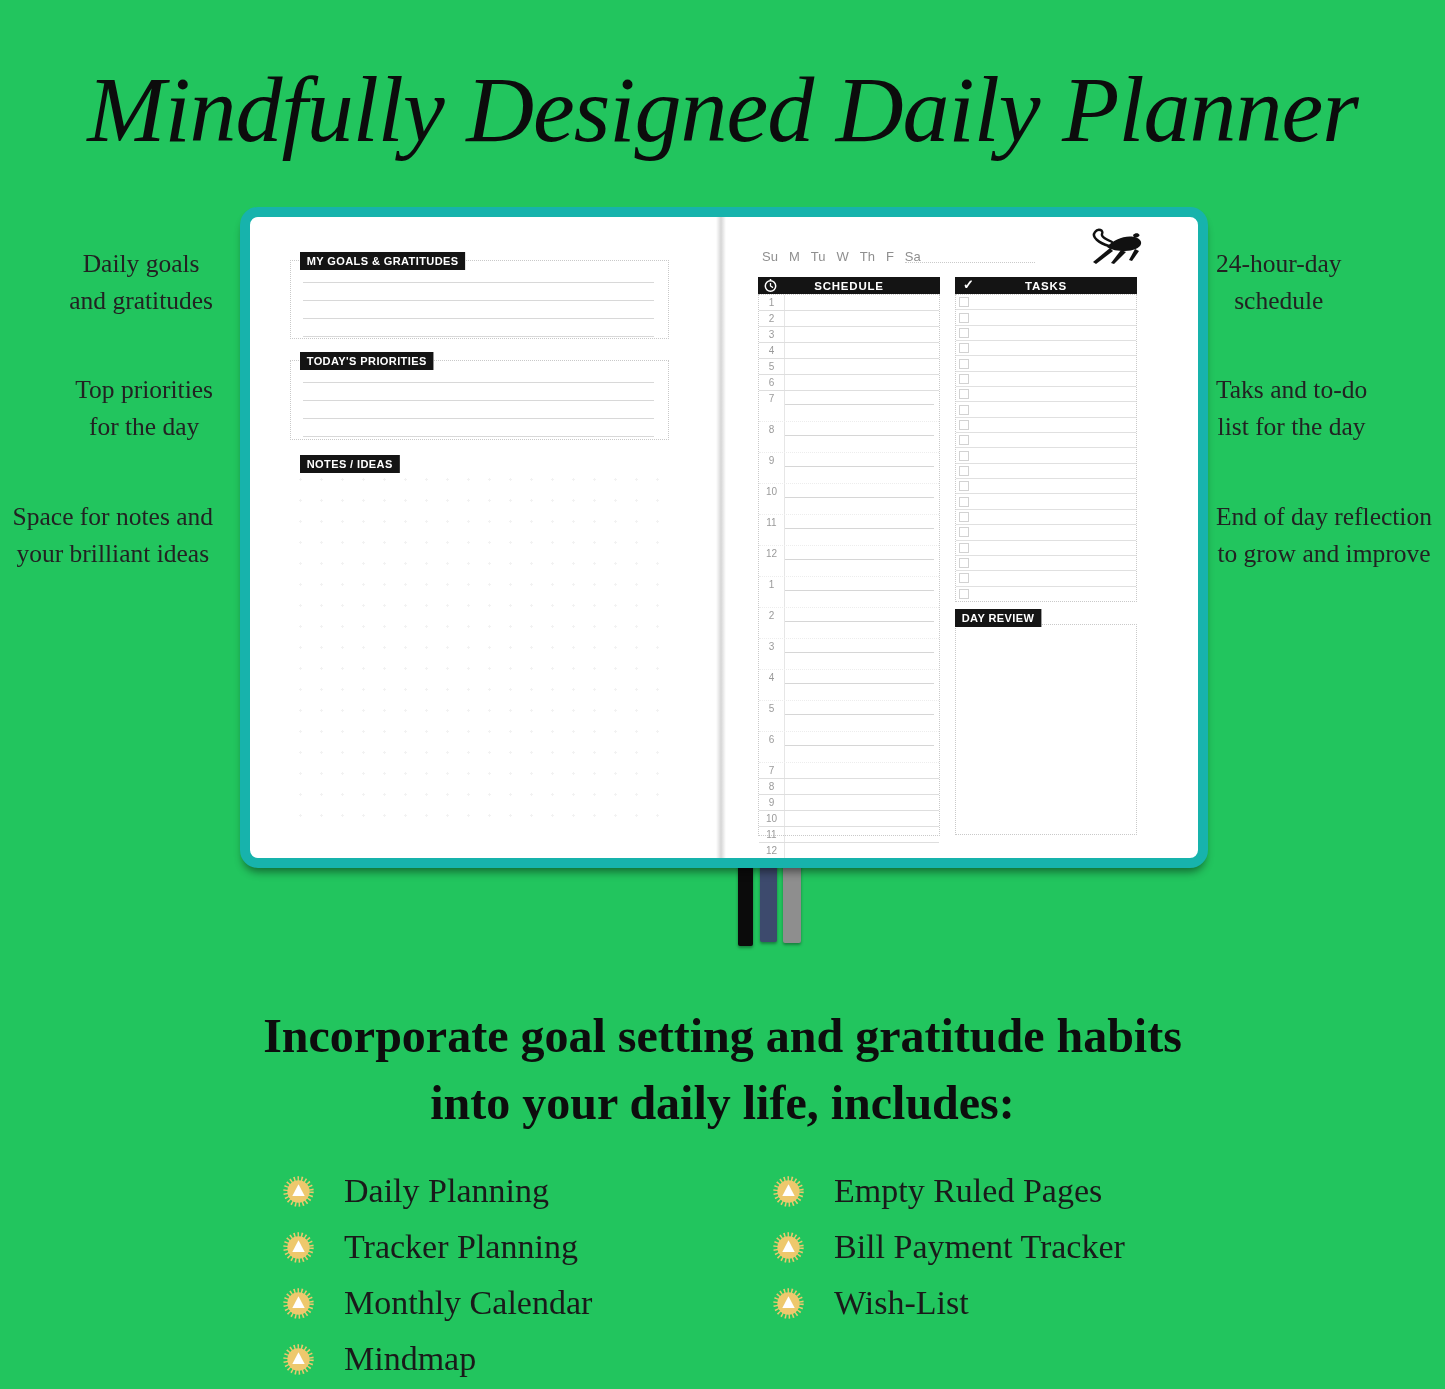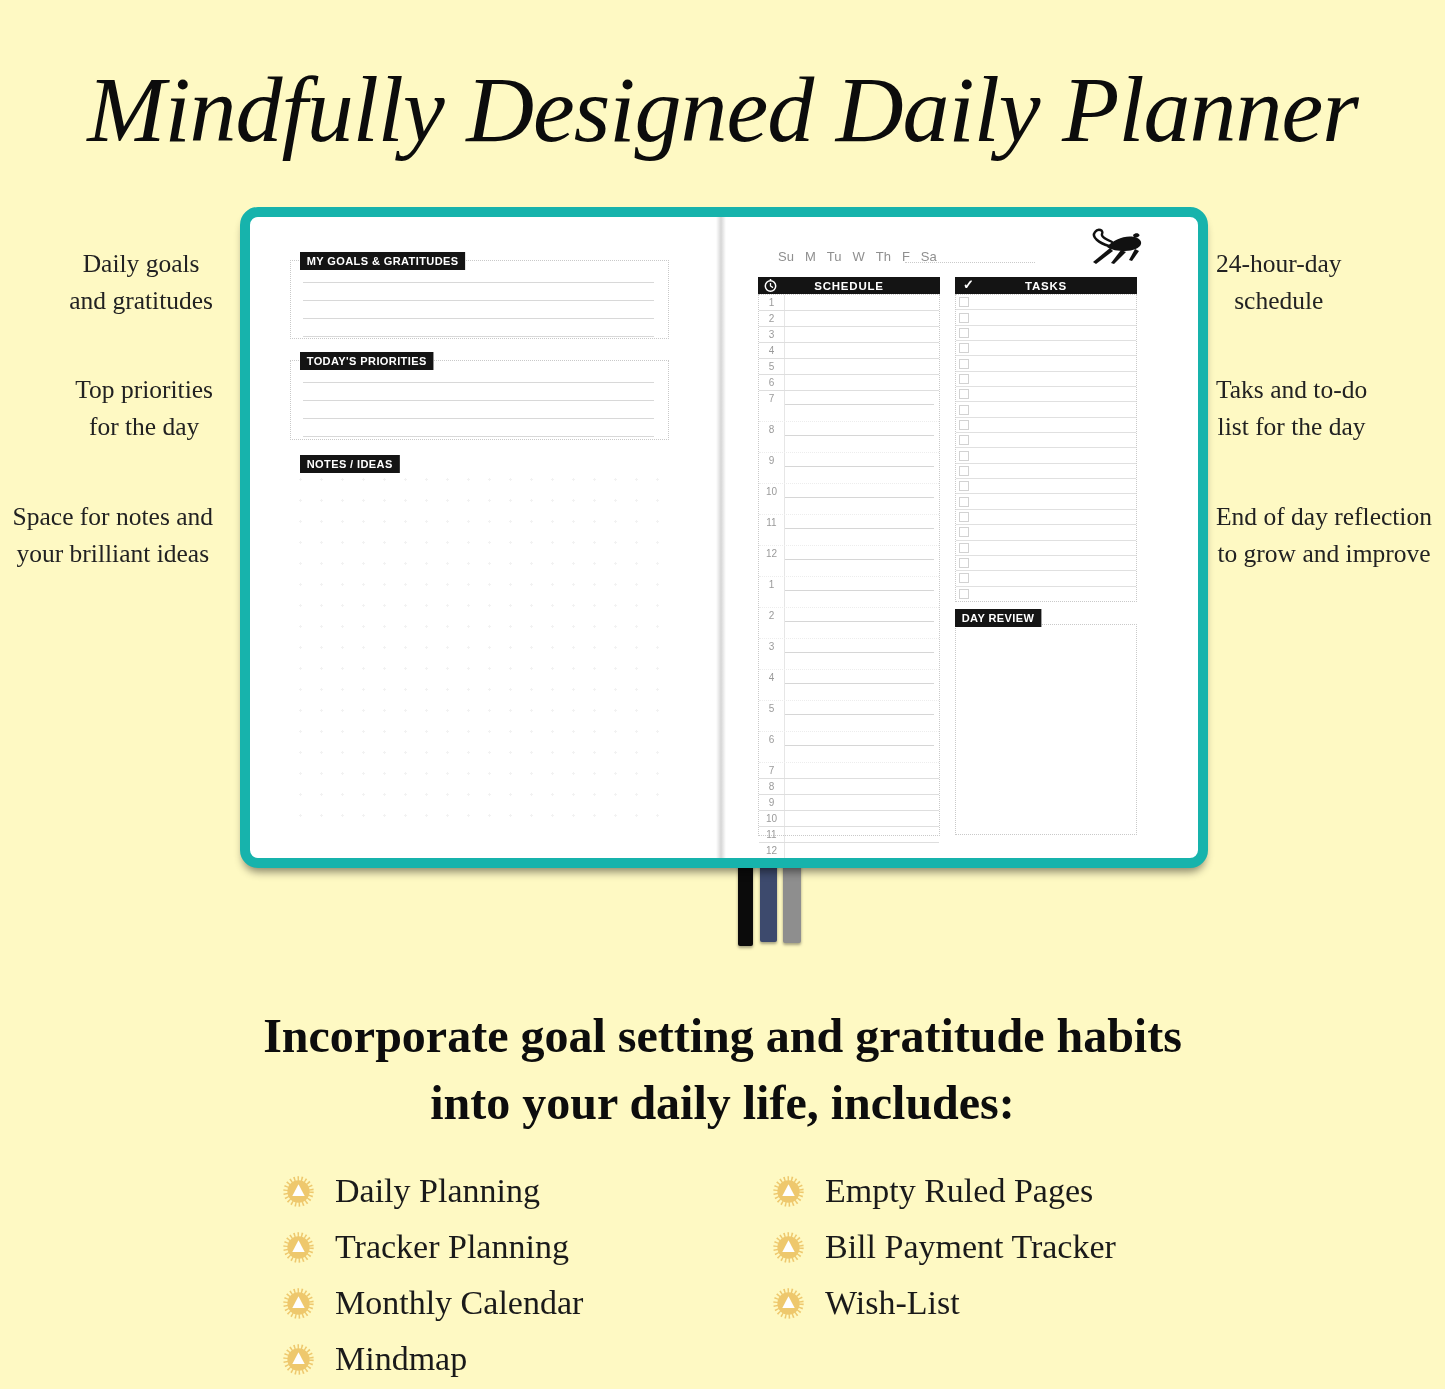--- a/index.html
+++ b/index.html
@@ -1,16 +1,16 @@
 <!DOCTYPE html>
 <html><head>
 <meta charset="utf-8">
 <style>
   html,body{margin:0;padding:0;background:#ffffff;}
-  .stage{position:relative;width:1445px;height:1389px;background:#fef9c3;overflow:hidden;
+  .stage{position:relative;width:1445px;height:1389px;background:#22c55e;overflow:hidden;
          font-family:"Liberation Serif", serif;color:#111;}
 
   
   .title{position:absolute;top:-8px;left:0;width:100%;text-align:center;
          font-style:italic;font-weight:400;font-size:94px;letter-spacing:-1px;color:#0c0c0c;white-space:nowrap;}
 
   
   .ann-col{position:absolute;font-size:25.5px;line-height:37px;color:#222;}
   .ann{position:absolute;white-space:nowrap;text-align:center;}
   .ann-col.left{left:0;top:0;width:213px;text-align:right;}
@@ -33,21 +33,21 @@
   
   .dbox{position:absolute;border:1px dotted #c9c9c9;background:#fff;}
   .rules{position:absolute;left:12px;right:14px;top:4px;}
   .rule{height:17px;border-bottom:1px solid #d8d8d8;}
 
   .dotgrid{position:absolute;left:40px;top:252px;width:382px;height:362px;
            background-image:radial-gradient(#ececec 1.2px, transparent 1.2px);
            background-size:21px 21px;opacity:.7;}
 
   
-  .days{position:absolute;left:528px;top:32px;display:flex;gap:11px;
+  .days{position:absolute;left:512px;top:32px;display:flex;gap:11px;
         font-family:"Liberation Sans", sans-serif;font-size:13px;color:#8f8f8f;}
   .date-dotline{position:absolute;left:655px;top:30px;width:130px;height:15px;border-bottom:1px dotted #cacaca;}
   .lion{position:absolute;left:833px;top:8px;}
 
   .colhead{position:absolute;top:60px;height:17px;width:182px;background:#141414;color:#fff;
            font-family:"Liberation Sans", sans-serif;font-weight:bold;font-size:11.5px;letter-spacing:.8px;
            display:flex;align-items:center;justify-content:center;}
   .colhead .hicon{position:absolute;left:5px;top:1px;}
   .sched-head{left:508px;} .tasks-head{left:705px;}
   .tickmark{position:absolute;left:8px;top:0;font-size:13px;font-weight:bold;font-family:"Liberation Sans",sans-serif;}
@@ -78,21 +78,21 @@
   .ribbon{position:absolute;top:864px;z-index:1;border-radius:0 0 2px 2px;box-shadow:0 2px 3px rgba(0,0,0,.35);}
   .rb1{left:738px;width:15px;height:82px;}
   .rb2{left:760px;width:17px;height:78px;}
   .rb3{left:783px;width:18px;height:79px;}
 
   
   .heading{position:absolute;top:1002px;left:0;width:100%;text-align:center;
            font-size:48px;line-height:67px;color:#0d0d0d;font-weight:bold;}
   .features{position:absolute;top:1172px;}
   .features.fl{left:283px;} .features.fr{left:773px;}
-  .feature{display:flex;align-items:center;gap:21px;height:38px;margin-bottom:18px;}
+  .feature{display:flex;align-items:center;gap:30px;height:38px;margin-bottom:18px;}
   .feature-label{font-size:34px;color:#1a1a1a;white-space:nowrap;}
 </style>
 </head>
 <body>
 
 <div class="stage">
 
   <h1 class="title">Mindfully Designed Daily Planner</h1>
 
   <div class="ann-col left">

